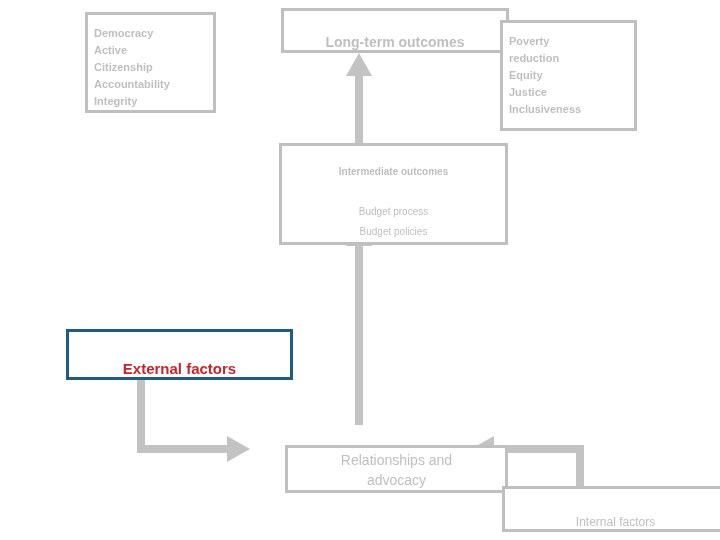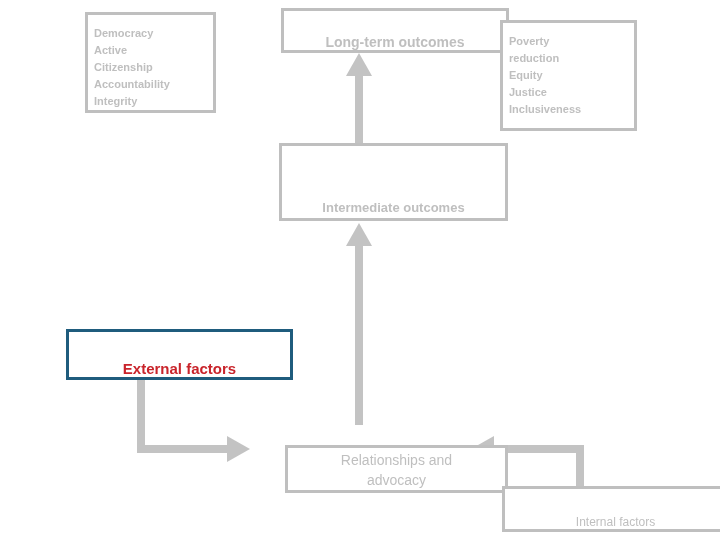--- a/index.html
+++ b/index.html
@@ -18,21 +18,21 @@
   }
   .center {
     display:flex; flex-direction:column; align-items:center; justify-content:flex-end;
     text-align:center;
     margin-left:36px;
   }
   .prelines { white-space:pre-line; }
   #box-values        { left:85px;  top:12px;  width:131px; height:101px; }
   #box-longterm      { left:245px; top:8px;   width:228px; height:45px; font-size:14px; font-weight:bold; }
   #box-goals         { left:500px; top:12px;  width:137px; height:111px;margin-top:8px; }
-  #box-intermediate  { left:243px; top:143px; width:229px; height:78px; font-size:13px; line-height:20px;gap:20px; }
+  #box-intermediate  { left:243px; top:143px; width:229px; height:102px; font-size:10px; line-height:20px;gap:20px; }
   #box-intermediate .title { font-weight:bold; }
   #box-external      { left:30px;  top:329px; width:227px; height:51px;
                        border-color:var(--accent_border); color:var(--accent_text);
                        font-size:15px; font-weight:bold; }
   #box-relationships { left:249px; top:445px; width:223px; height:48px; font-size:14px; line-height:20px; }
   #box-internal      { left:466px; top:486px; width:227px; height:46px; font-size:12px; }
   .arrow-line { stroke:var(--arrow); stroke-width:8; fill:none; stroke-linejoin:miter; }
   .arrow-head { fill:var(--arrow); stroke:none; }
 </style>
 </head>
@@ -74,20 +74,22 @@
   </div>
 
   <div id="box-goals" class="box list">Poverty
 reduction
 Equity
 Justice
 Inclusiveness</div>
 
   <div id="box-intermediate" class="box center">
     <span class="title">Intermediate outcomes</span>
+    <span class="prelines">Budget process
+Budget policies</span>
   </div>
 
   <div id="box-external" class="box center">
     <span>External factors</span>
   </div>
 
   <div id="box-relationships" class="box center">
     <span class="prelines">Relationships and
 advocacy</span>
   </div>

